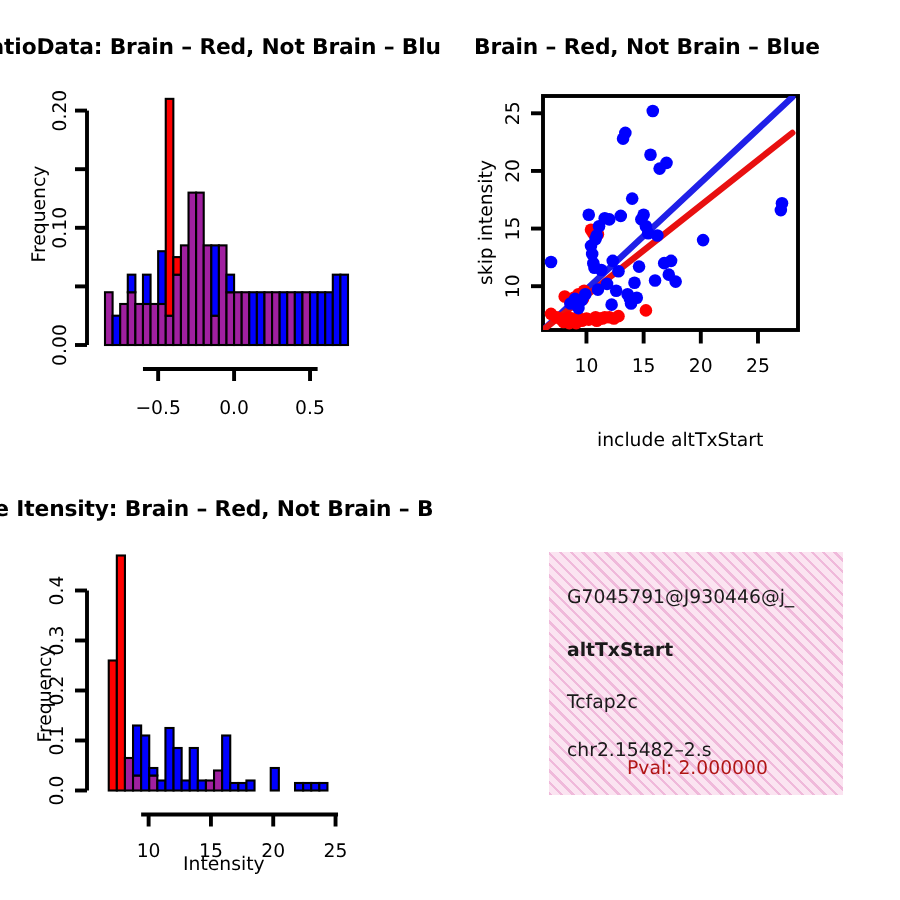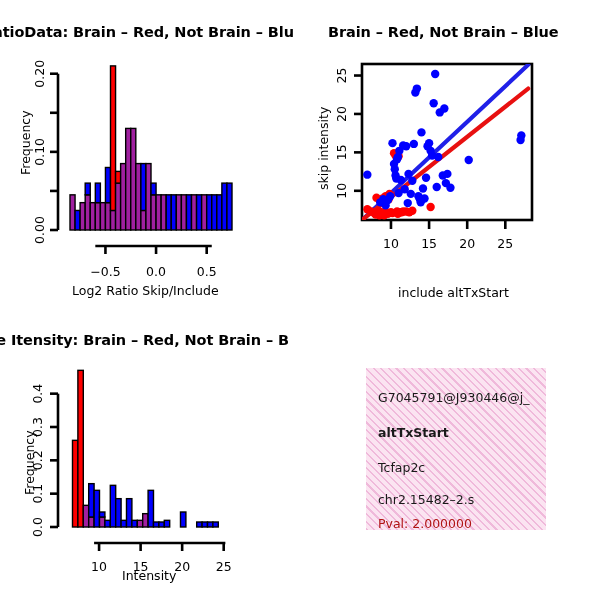--- a/index.html
+++ b/index.html
@@ -6,35 +6,34 @@
   body{width:600px;height:600px;position:relative;overflow:hidden;
        font-family:"DejaVu Sans","Liberation Sans",sans-serif;color:#000;}
   .panel{position:absolute;}
   .ttl{position:absolute;font-weight:bold;font-size:14.5px;white-space:nowrap;
        letter-spacing:-0.1px;color:#000;}
   .axlab{position:absolute;font-size:12.5px;white-space:nowrap;color:#000;}
   .vrot{transform:rotate(-90deg);transform-origin:0 0;}
   svg{display:block;overflow:visible;}
 
   
-  #infobox{position:absolute;left:366px;top:368px;width:180px;height:162px;
+  #infobox{position:absolute;left:366px;top:368px;width:196px;height:162px;
     background:#fbe4f1;
     background-image:
       repeating-linear-gradient(45deg, rgba(230,150,200,.55) 0 1.6px, rgba(0,0,0,0) 1.6px 5.4px);
     box-sizing:border-box;overflow:hidden;}
   #infobox .ln{position:absolute;left:12px;font-size:12.5px;white-space:nowrap;color:#1a1a1a;}
   #infobox .pval{color:#b01515;}
 </style>
 </head>
 <body>
 
 <div class="panel" id="p-tl" style="left:0;top:0;width:300px;height:310px;">
   <div class="ttl" style="left:-18px;top:24px;">RatioData: Brain – Red, Not Brain – Blu</div>
   <div class="axlab vrot" style="left:18px;top:175px;">Frequency</div>
-  <div class="axlab" style="left:72px;top:283px;">Log2 Ratio Skip/Include</div>
   <svg id="svg-tl" width="300" height="260" style="position:absolute;left:0;top:50px;">
       <defs>
         <pattern id="hatchP" width="4" height="4" patternTransform="rotate(45)" patternUnits="userSpaceOnUse">
           <rect width="4" height="4" fill="#0000FF"></rect>
           <rect width="2" height="4" fill="#FF0000"></rect>
         </pattern>
       </defs>
       <rect x="70" y="144.8372093023256" width="5.0625" height="35.16279069767441" fill="#A020A0" stroke="#000" stroke-width="1.4"></rect>
       <rect x="75.0625" y="160.46511627906978" width="5.0625" height="19.534883720930225" fill="#0000FF" stroke="#000" stroke-width="1.4"></rect>
       <rect x="80.125" y="152.65116279069767" width="5.0625" height="27.34883720930233" fill="#A020A0" stroke="#000" stroke-width="1.4"></rect>
@@ -87,21 +86,21 @@
       <line x1="105.4375" y1="196" x2="105.4375" y2="204" stroke="#000" stroke-width="2.6"></line>
       <text x="105.4375" y="226" font-size="12.5" font-family="DejaVu Sans, Liberation Sans, sans-serif" fill="#000" text-anchor="middle">−0.5</text>
       <line x1="156.0625" y1="196" x2="156.0625" y2="204" stroke="#000" stroke-width="2.6"></line>
       <text x="156.0625" y="226" font-size="12.5" font-family="DejaVu Sans, Liberation Sans, sans-serif" fill="#000" text-anchor="middle">0.0</text>
       <line x1="206.6875" y1="196" x2="206.6875" y2="204" stroke="#000" stroke-width="2.6"></line>
       <text x="206.6875" y="226" font-size="12.5" font-family="DejaVu Sans, Liberation Sans, sans-serif" fill="#000" text-anchor="middle">0.5</text>
     </svg>
 </div>
 
 <div class="panel" id="p-tr" style="left:300px;top:0;width:300px;height:310px;">
-  <div class="ttl" style="left:28px;top:24px;">Brain – Red, Not Brain – Blue</div>
+  <div class="ttl" style="left:16px;top:24px;">Brain – Red, Not Brain – Blue</div>
   <div class="axlab vrot" style="left:16px;top:190px;">skip intensity</div>
   <div class="axlab" style="left:98px;top:285px;">include altTxStart</div>
   <svg id="svg-tr" width="300" height="250" style="position:absolute;left:0;top:50px;">
       <rect x="62" y="14" width="170" height="156" fill="#fff" stroke="#000" stroke-width="2.6"></rect>
       <defs>
         <clipPath id="cpS">
           <rect x="62" y="14" width="170" height="156"></rect>
         </clipPath>
       </defs>
       <g clip-path="url(#cpS)">
@@ -260,14 +259,14 @@
       <line x1="223.69230769230768" y1="188" x2="223.69230769230768" y2="196" stroke="#000" stroke-width="2.6"></line>
       <text x="223.69230769230768" y="216" font-size="12.5" font-family="DejaVu Sans, Liberation Sans, sans-serif" fill="#000" text-anchor="middle">25</text>
     </svg>
 </div>
 
 <div id="infobox">
   <div class="ln" style="top:22px;">G7045791@J930446@j_</div>
   <div class="ln" style="top:57px;font-weight:bold;">altTxStart</div>
   <div class="ln" style="top:92px;">Tcfap2c</div>
   <div class="ln" style="top:124px;">chr2.15482–2.s</div>
-  <div class="ln pval" style="top:148px;">Pval: 2.000000</div>
+  <div class="ln pval" style="top:136px;margin-left:40px;">Pval: 2.000000</div>
 </div>
 
 </body></html>

